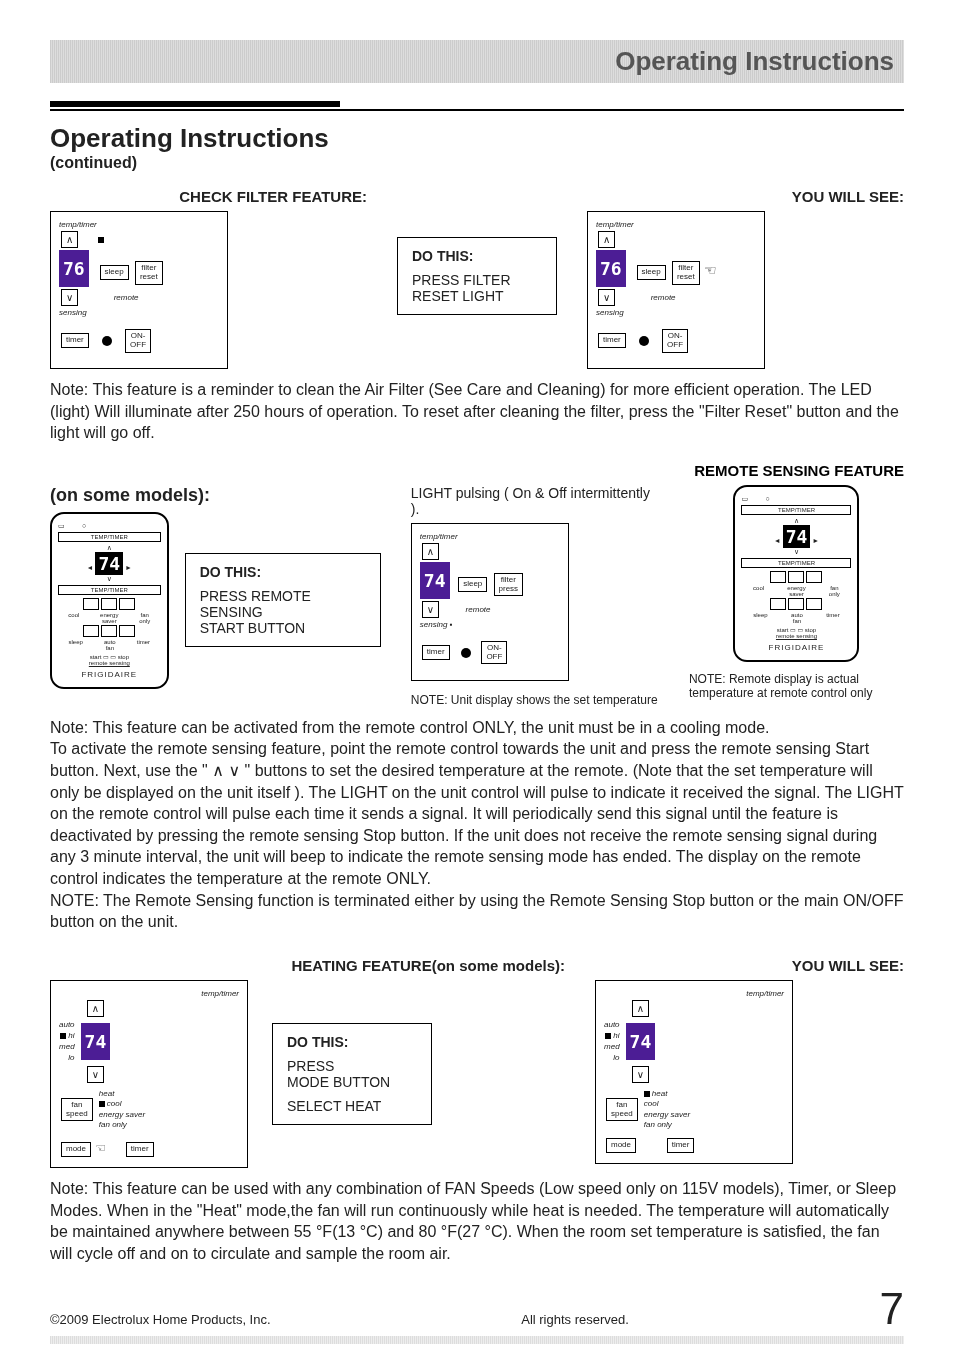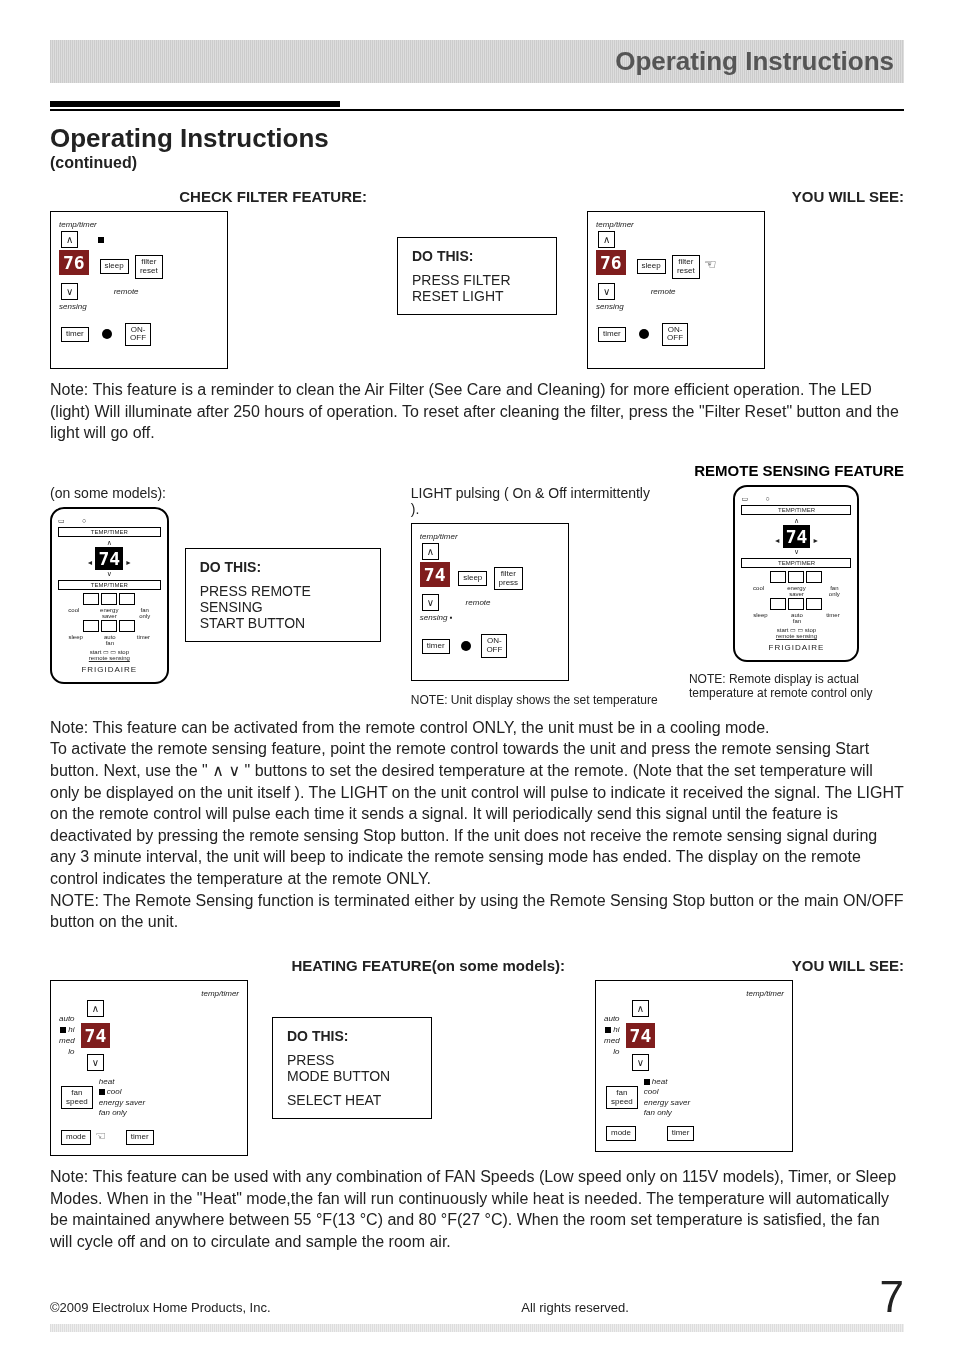--- a/index.html
+++ b/index.html
@@ -49,25 +49,25 @@
     border: 1px solid #000;
     display: inline-block;
     padding: 2px 4px;
     font-size: 8px;
     text-align: center;
     line-height: 1.1;
     margin: 2px;
     vertical-align: middle;
   }
   .panel .disp {
-    background: #7f1d1d;
+    background: #4c1d95;
     color: #fff;
     font-weight: bold;
     font-size: 18px;
-    padding: 2px 4px;
+    padding: 8px 4px;
     display: inline-block;
     font-family: monospace;
   }
   .panel .arrow { font-size: 10px; }
   .panel .dot { display:inline-block; width:10px; height:10px; background:#000; border-radius:50%; vertical-align:middle;}
   .panel .sq { display:inline-block; width:6px; height:6px; background:#000; vertical-align:middle; margin-right:2px;}
   .remote {
     border: 2px solid #000;
     border-radius: 14px;
     padding: 8px 6px;
@@ -169,21 +169,21 @@
     </div>
   </div>
 </div>
 
 <div class="note">Note: This feature is a reminder to clean the Air Filter (See Care and Cleaning) for more efficient operation. The LED (light) Will illuminate after 250 hours of operation. To reset after cleaning the filter, press the "Filter Reset" button and the light will go off.</div>
 
 <div class="subhead" style="color:#000">REMOTE SENSING  FEATURE</div>
 
 <div class="row">
   <div style="flex:2">
-    <div style="font-weight:normal;font-size:14px">(on some models):</div>
+    <div style="font-weight:bold;font-size:18px">(on some models):</div>
     <div style="display:flex;gap:16px;align-items:center;margin-top:6px">
       <div class="remote">
         <div style="text-align:left">▭ &nbsp;&nbsp;&nbsp;&nbsp;&nbsp;&nbsp;&nbsp; ○</div>
         <div class="bar">TEMP/TIMER</div>
         <div>∧</div>
         <div>◄ <span class="disp">74</span> ►</div>
         <div>∨</div>
         <div class="bar">TEMP/TIMER</div>
         <div><span class="rbtn"></span><span class="rbtn"></span><span class="rbtn"></span></div>
         <div style="display:flex;justify-content:space-around;font-size:6px">

